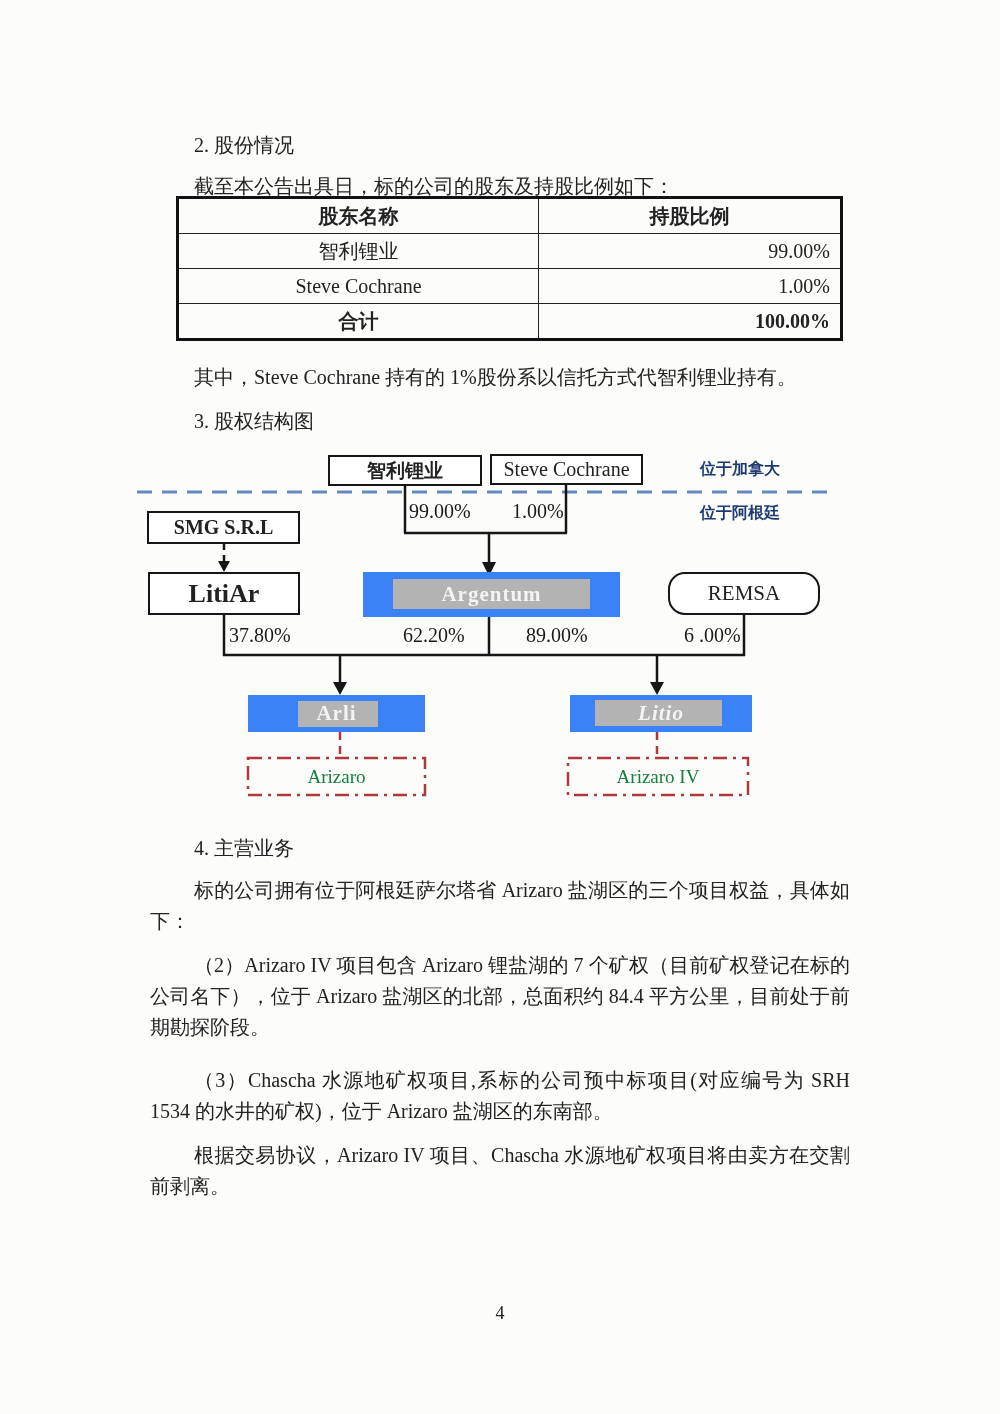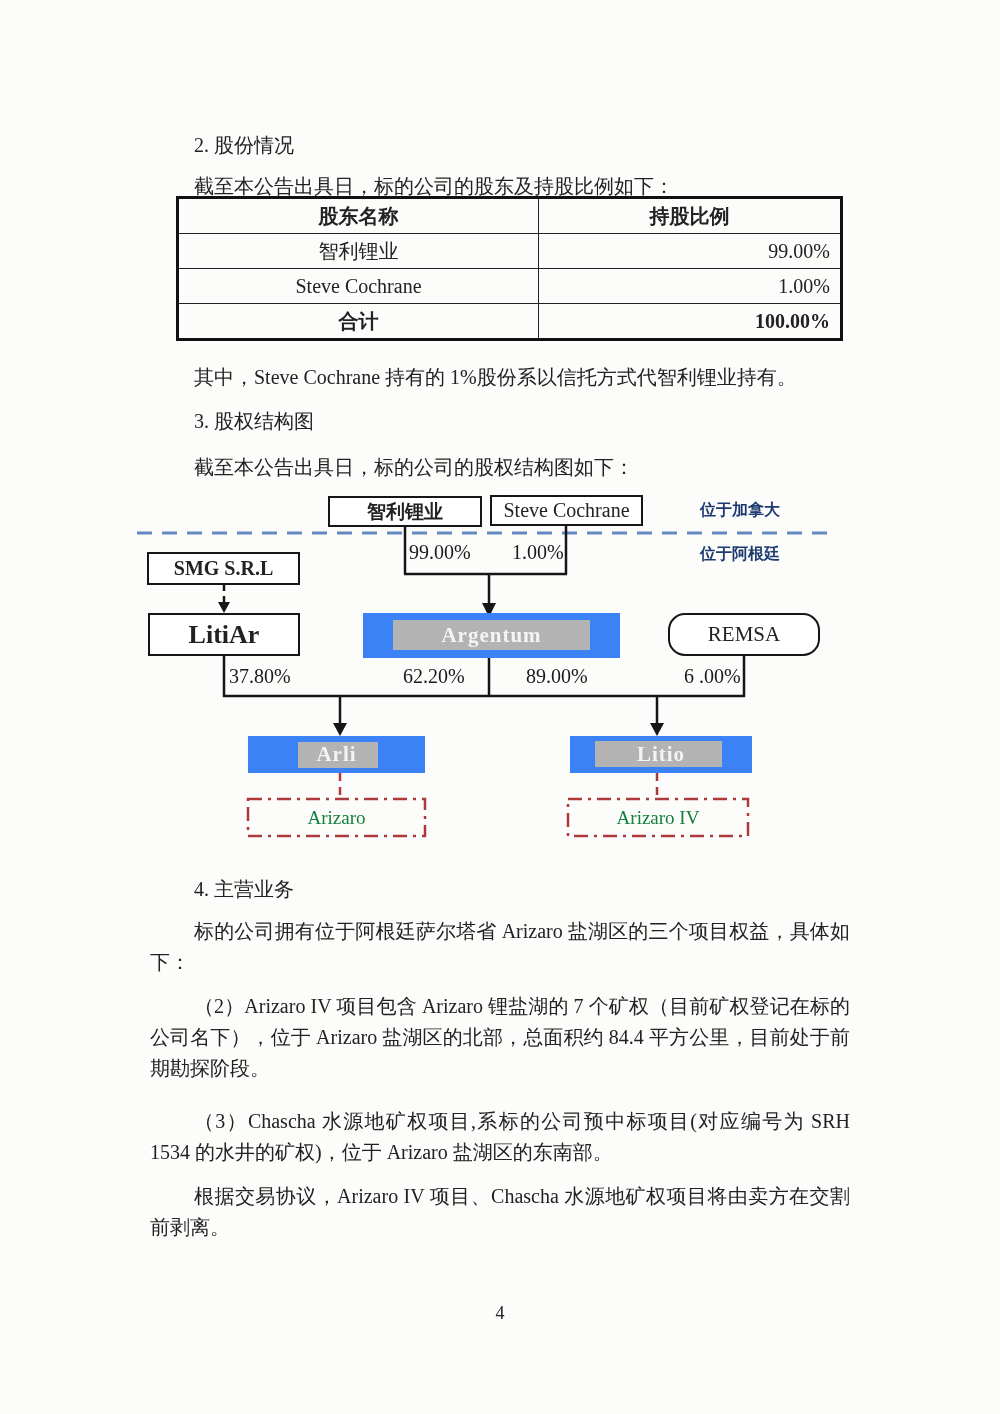--- a/index.html
+++ b/index.html
@@ -120,21 +120,20 @@
       <td class="col-name">合计</td>
       <td class="col-pct">100.00%</td>
     </tr>
   </tbody>
     </table>
 
   <p class="para mb-sm">其中，Steve Cochrane 持有的 1%股份系以信托方式代智利锂业持有。</p>
 
   <p class="heading mb-md">3. 股权结构图</p>
 
-  <p class="para">截至本公告出具日，标的公司的股权结构图如下：</p>
 
   <div class="diagram">
 
     <svg width="1000" height="346" viewBox="0 0 1000 346">
 
       <line x1="137" y1="40" x2="830" y2="40" stroke="#6488c0" stroke-width="3" stroke-dasharray="15 10"></line>
 
       <line x1="405" y1="34" x2="405" y2="81" stroke="#161616" stroke-width="2.5"></line>
       <line x1="566" y1="33" x2="566" y2="81" stroke="#161616" stroke-width="2.5"></line>
       <line x1="404" y1="81" x2="567" y2="81" stroke="#161616" stroke-width="2.5"></line>
@@ -184,21 +183,21 @@
     <div class="pct-label" style="left:229px;top:172px;">37.80%</div>
     <div class="pct-label" style="left:403px;top:172px;">62.20%</div>
     <div class="pct-label" style="left:526px;top:172px;">89.00%</div>
     <div class="pct-label" style="left:684px;top:172px;">6 .00%</div>
 
     <div class="gray-node" style="left:248px;top:243px;width:177px;height:37px;">
       <div class="gray-inner" style="left:50px;width:80px;top:6px;height:26px;"></div>
       <span class="gray-label">Arli</span>
     </div>
 
-    <div class="gray-node" style="left:570px;top:243px;width:182px;height:37px;">
+    <div class="gray-node" style="left:570px;top:243px;width:182px;height:37px;font-style:italic;">
       <div class="gray-inner" style="left:25px;right:30px;top:5px;bottom:6px;"></div>
       <span class="gray-label">Litio</span>
     </div>
 
     <div class="redbox-label" style="left:248px;top:306px;width:177px;height:37px;">Arizaro</div>
     <div class="redbox-label" style="left:568px;top:306px;width:180px;height:37px;">Arizaro IV</div>
   </div>
 
   <p class="heading" style="margin-bottom:11px">4. 主营业务</p>
 

